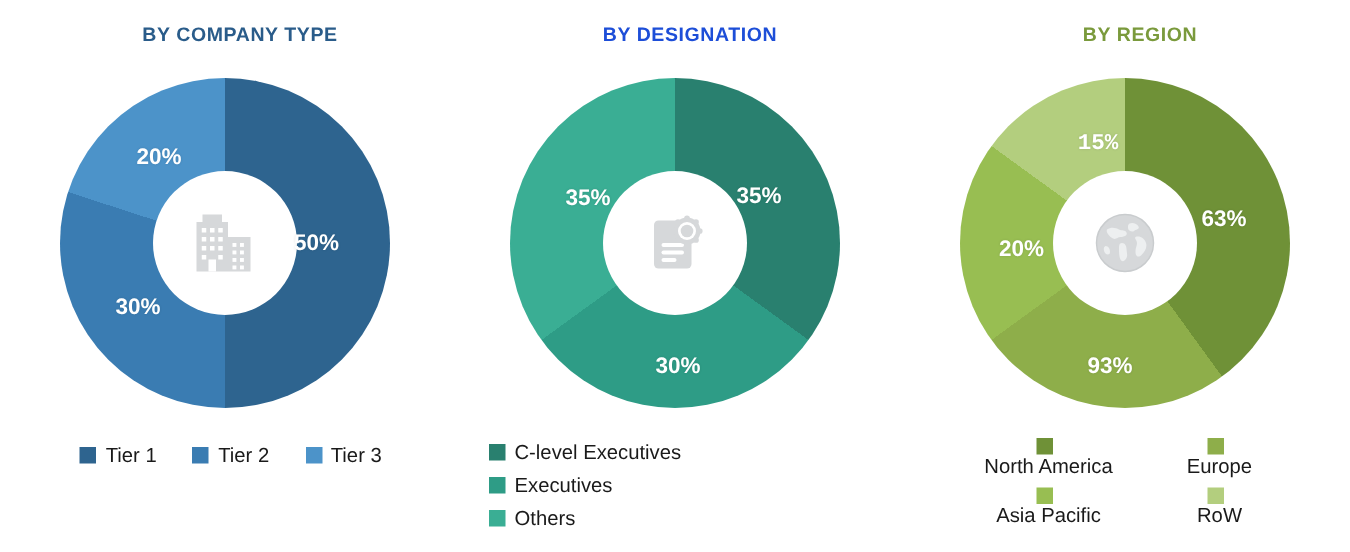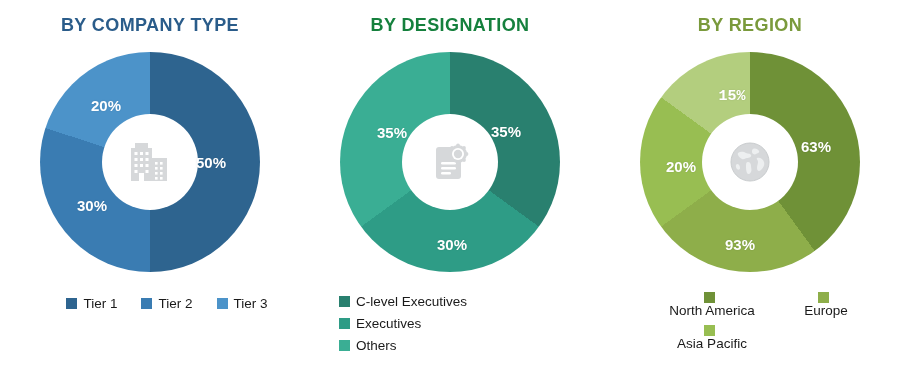--- a/index.html
+++ b/index.html
@@ -10,44 +10,44 @@
   }
   .board{position:relative;width:900px;height:368px;}
   .panel{position:absolute;top:0;height:368px;width:300px;}
   .panel-company{left:0;}
   .panel-designation{left:300px;}
   .panel-region{left:600px;}
 
   .panel-title{
     position:absolute;top:15px;left:0;width:100%;
     text-align:center;
-    font-size:18px;font-weight:bold;letter-spacing:.4px;
+    font-size:13px;font-weight:bold;letter-spacing:.4px;padding-left:10px;
   }
   .t-blue{color:#2A5C8A;}
-  .t-teal{color:#15803d;}
+  .t-teal{color:#1d4ed8;}
   .t-green{color:#7A9A3C;}
 
   .donut-wrap{position:absolute;left:50%;transform:translateX(-50%);top:52px;
               width:220px;height:220px;}
   .donut{position:absolute;inset:0;border-radius:50%;}
   .donut-hole{
     position:absolute;left:50%;top:50%;transform:translate(-50%,-50%);
     width:96px;height:96px;border-radius:50%;background:#ffffff;
     display:flex;align-items:center;justify-content:center;
   }
   .hole-icon{width:52px;height:52px;display:block;}
 
   .slice-label{
     position:absolute;color:#ffffff;font-size:15px;font-weight:bold;
     transform:translate(-50%,-50%);white-space:nowrap;
     text-shadow:0 0 2px rgba(0,0,0,.12);
   }
 
   
-  .legend{position:absolute;left:17px;width:100%;}
+  .legend{position:absolute;left:4px;width:100%;}
   .legend-row{display:flex;justify-content:center;}
   .legend-item{display:flex;align-items:center;margin:0 12px 6px 12px;}
   .swatch{width:11px;height:11px;display:inline-block;margin-right:6px;flex:none;}
   .legend-text{font-size:13.5px;color:#1a1a1a;white-space:nowrap;}
 
   .legend-company{top:296px;}
   .legend-designation{top:294px;}
   .legend-designation .legend-row{justify-content:flex-start;padding-left:22px;}
   .legend-designation .legend-item{margin:0 0 7px 0;}
   .legend-region{top:292px;}
@@ -211,17 +211,21 @@
           <span class="legend-text">North America</span>
         </div>
         <div class="legend-item">
           <span class="swatch" style="background:#8EAE4A"></span>
           <span class="legend-text">Europe</span>
         </div>
         <div class="legend-item">
           <span class="swatch" style="background:#98BE52"></span>
           <span class="legend-text">Asia Pacific</span>
         </div>
+        <div class="legend-item">
+          <span class="swatch" style="background:#B3CE7E"></span>
+          <span class="legend-text">RoW</span>
+        </div>
       </div>
     </div>
   </div>
 
 </div>
 
 </body></html>

